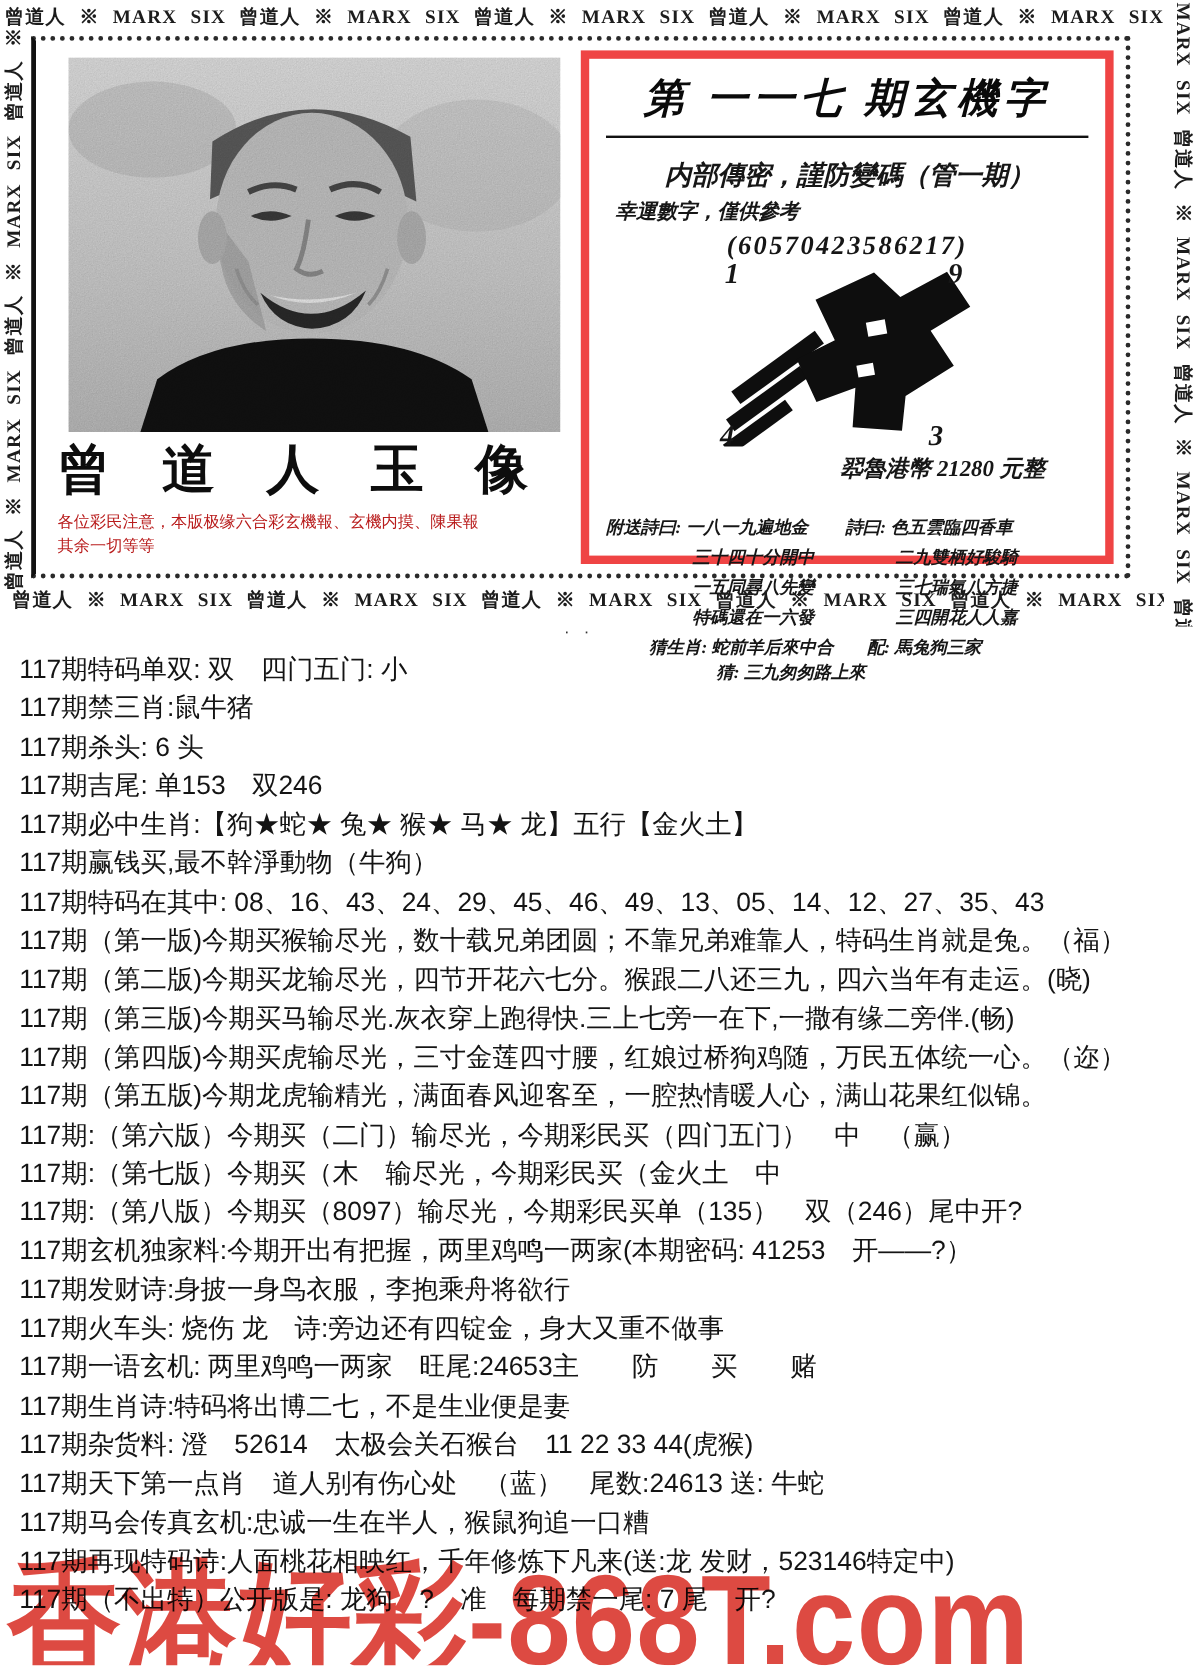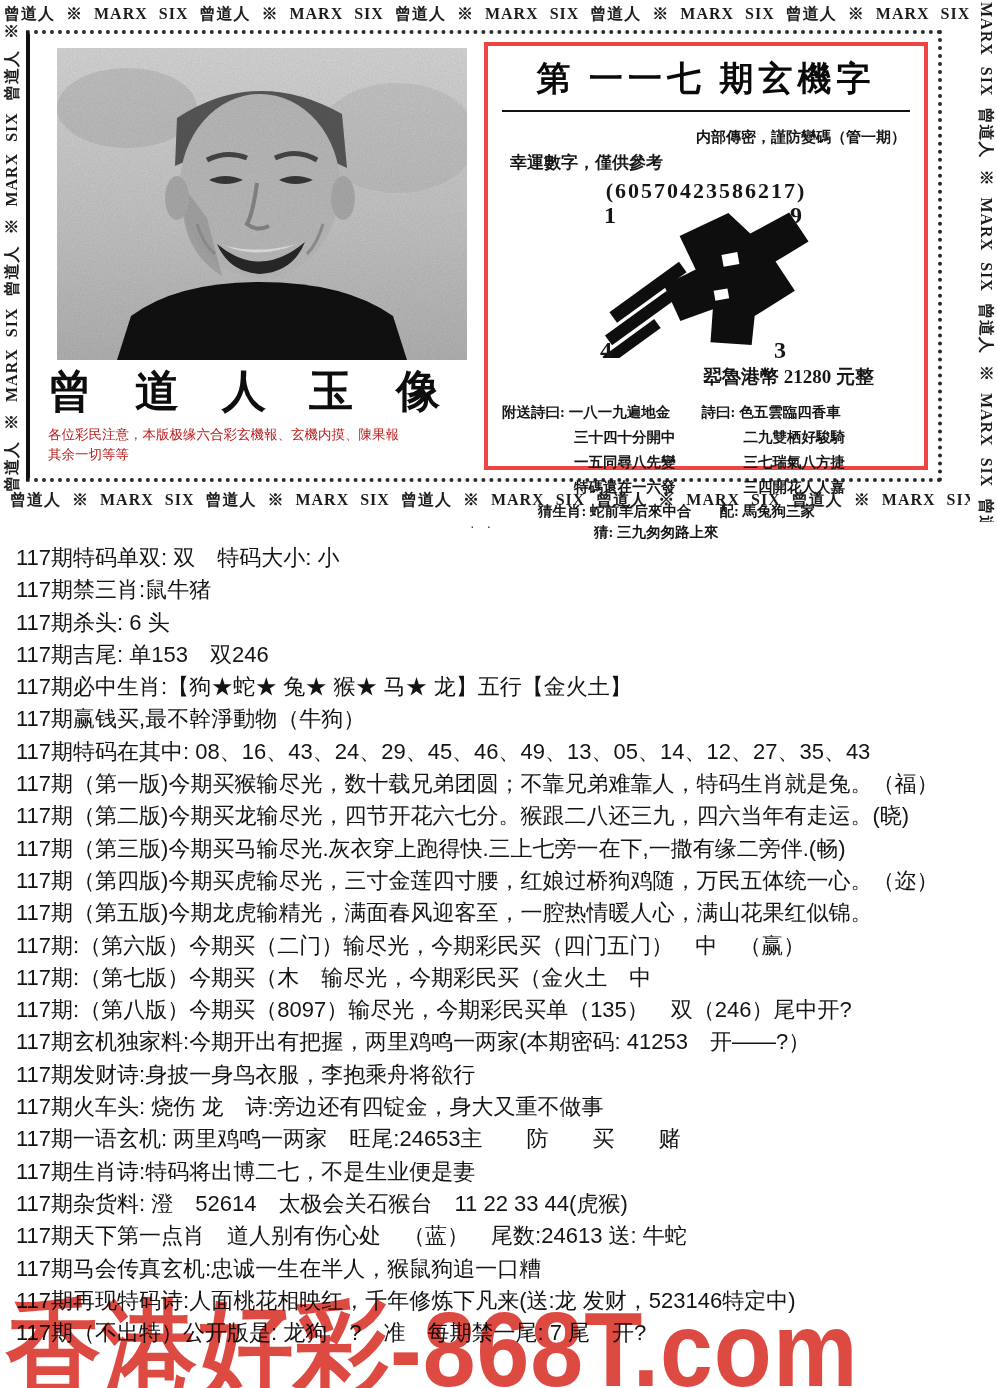--- a/index.html
+++ b/index.html
@@ -15,34 +15,34 @@
              transform-origin:0 0;overflow:hidden;}
   .header-box{position:absolute;top:30px;left:26px;width:916px;height:452px;
               border:4px dotted #2a2a2a;border-left:4px solid #111;background:#fff;
               display:flex;box-sizing:border-box;}
   .portrait-wrap{width:452px;position:relative;padding:10px 6px 0 18px;box-sizing:border-box;}
   .portrait{display:block;margin:4px auto 0 auto;}
   .caption{font-family:"Liberation Serif",serif;font-weight:bold;font-size:44px;
            letter-spacing:16px;margin-top:2px;color:#0d0d0d;}
   .note{font-size:13.5px;line-height:20px;margin-top:4px;color:#b91c1c;
         font-family:Liberation Sans, sans-serif;}
-  .mystery-box{flex:1;border:4px solid #ef4444;margin:8px 10px 8px 2px;padding:10px 14px;
-               box-sizing:border-box;font-family:"Liberation Serif",serif;position:relative;}
+  .mystery-box{flex:1;border:7px solid #ef4444;margin:8px 10px 8px 2px;padding:10px 14px;
+               box-sizing:border-box;font-family:"Liberation Serif",serif;position:relative;font-style:italic;}
   .mb-title{font-size:34px;font-weight:bold;letter-spacing:5px;text-align:center;
             border-bottom:2px solid #111;padding-bottom:8px;margin-bottom:16px;color:#0a0a0a;}
-  .mb-row{display:flex;justify-content:flex-end;font-size:15px;font-weight:bold;
+  .mb-row{display:flex;justify-content:center;font-size:22px;font-weight:bold;
           margin:6px 4px 2px 8px;}
   .mb-line2{font-size:17px;font-weight:bold;margin:4px 4px 0 8px;}
   .mb-nums{font-size:22px;font-weight:bold;text-align:center;margin-top:4px;letter-spacing:2px;}
   .glyph-area{position:relative;width:260px;height:152px;margin:2px auto 0 auto;}
   .glyph-num{position:absolute;font-size:24px;font-weight:bold;font-family:"Liberation Serif",serif;}
   .gn-tl{left:28px;top:-4px;} .gn-tr{right:34px;top:-4px;}
   .gn-bl{left:24px;bottom:-6px;} .gn-br{right:50px;bottom:-6px;}
   .prize{font-size:19px;font-weight:bold;text-align:right;padding-right:36px;margin-top:6px;}
-  .poems{display:flex;gap:26px;margin-top:10px;font-size:14.5px;font-weight:bold;line-height:25px;}
+  .poems{display:flex;gap:26px;margin-top:24px;font-size:14.5px;font-weight:bold;line-height:25px;}
   .poem-col{white-space:nowrap;}
   .plabel{margin-right:4px;}
   .poem-line{margin-left:72px;}
   .poem-line.r{margin-left:42px;}
   .guessrow{display:flex;gap:28px;font-size:14.5px;font-weight:bold;margin:2px 0 0 36px;
             white-space:nowrap;}
   .guess2{font-size:14.5px;font-weight:bold;margin:2px 0 0 92px;}
   .tips{position:absolute;top:543px;left:16px;right:6px;}
   .tip{height:32.3px;font-size:22px;white-space:nowrap;overflow:hidden;color:#141414;}
   .watermark{position:absolute;top:1280px;left:6px;z-index:5;font-size:95px;font-weight:bold;
@@ -151,21 +151,21 @@
         <span>配: 馬兔狗三家</span>
       </div>
       <div class="guess2">猜: 三九匆匆路上來</div>
     </div>
   </div>
 
   <div class="strip strip-mid">曾道人 ※ MARX SIX 曾道人 ※ MARX SIX 曾道人 ※ MARX SIX 曾道人 ※ MARX SIX 曾道人 ※ MARX SIX 曾道人 ※ MARX SIX 曾道人 ※ MARX SIX</div>
   <div class="dots">· ·</div>
 
   <div class="tips">
-    <div class="tip">117期特码单双: 双　特码大小: 小</div>
+    <div class="tip">117期特码单双: 双　四门五门: 小</div>
     <div class="tip">117期禁三肖:鼠牛猪</div>
     <div class="tip">117期杀头: 6 头</div>
     <div class="tip">117期吉尾: 单153　双246</div>
     <div class="tip">117期必中生肖:【狗★蛇★ 兔★ 猴★ 马★ 龙】五行【金火土】</div>
     <div class="tip">117期赢钱买,最不幹淨動物（牛狗）</div>
     <div class="tip">117期特码在其中: 08、16、43、24、29、45、46、49、13、05、14、12、27、35、43</div>
     <div class="tip">117期（第一版)今期买猴输尽光，数十载兄弟团圆；不靠兄弟难靠人，特码生肖就是兔。（福）</div>
     <div class="tip">117期（第二版)今期买龙输尽光，四节开花六七分。猴跟二八还三九，四六当年有走运。(晓)</div>
     <div class="tip">117期（第三版)今期买马输尽光.灰衣穿上跑得快.三上七旁一在下,一撒有缘二旁伴.(畅)</div>
     <div class="tip">117期（第四版)今期买虎输尽光，三寸金莲四寸腰，红娘过桥狗鸡随，万民五体统一心。（迩）</div>

